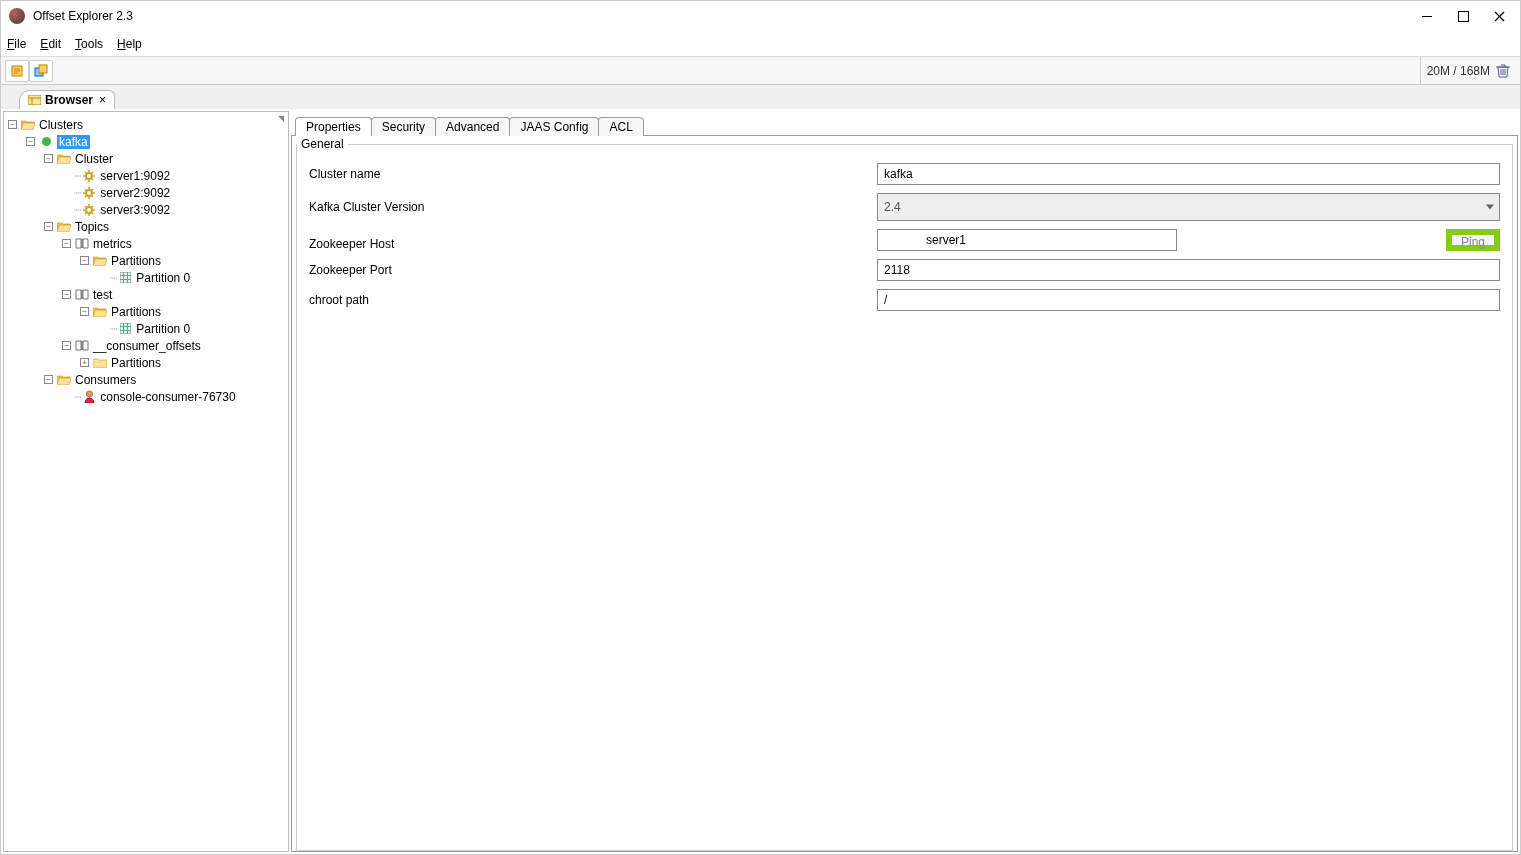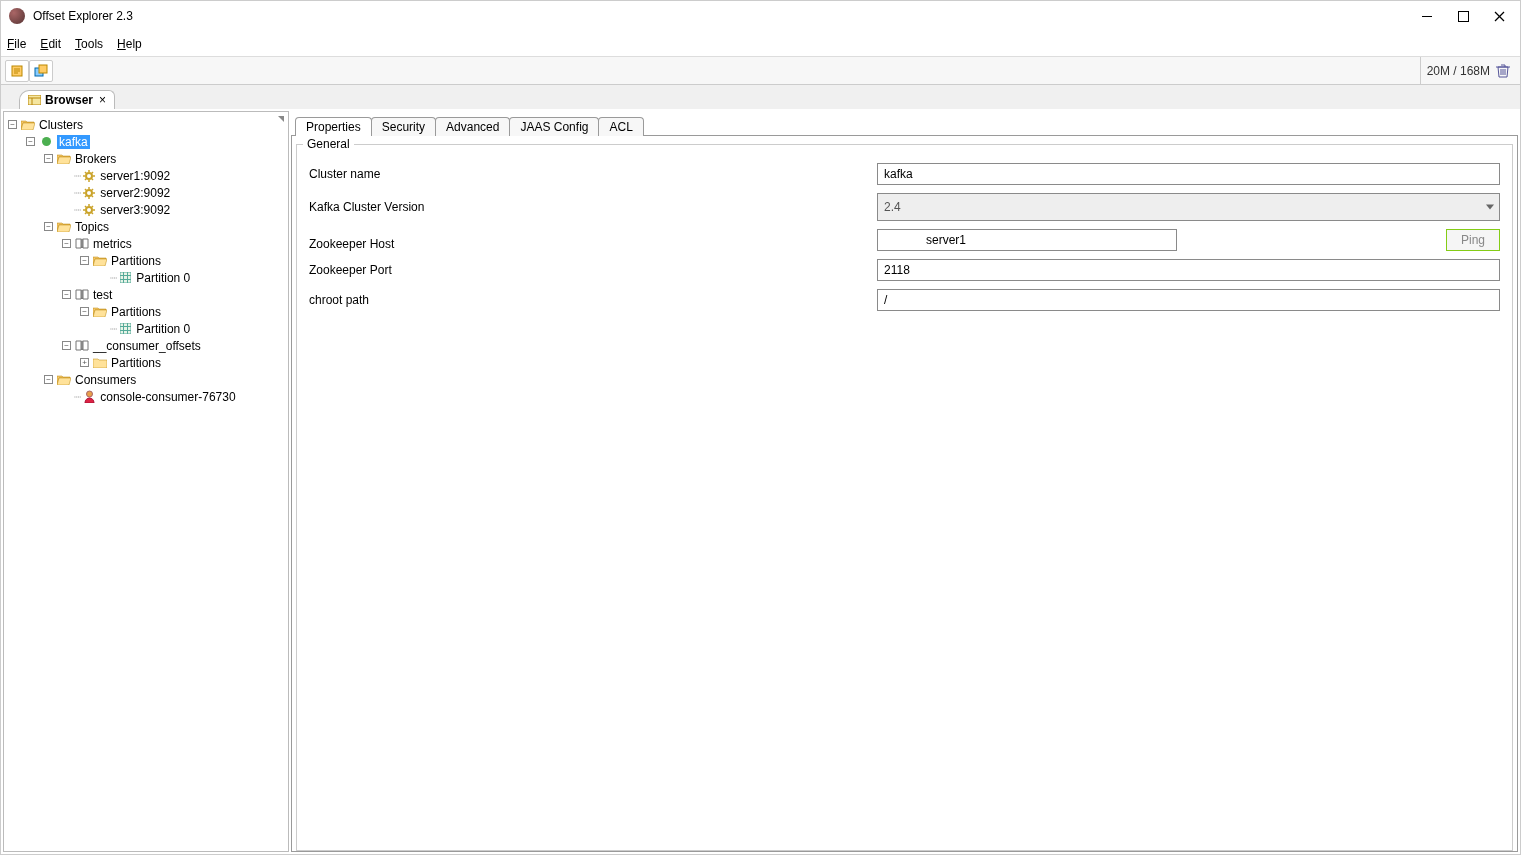--- a/index.html
+++ b/index.html
@@ -40,29 +40,29 @@
 .book svg{width:14px;height:11px;}
 .grid svg{width:11px;height:11px;}
 .user svg{width:11px;height:13px;}
 .selected{ background:#3399ff; color:#fff; padding:0 2px;}
 .main{ flex:1; margin:2px 2px 2px 0; display:flex; flex-direction:column; min-width:0;}
 .proptabs{ display:flex; align-items:flex-end; height:24px; padding-left:4px;}
 .ptab{ border:1px solid #9a9a9a; border-bottom:none; background:#f7f7f7; padding:2px 10px; border-top-left-radius:4px;border-top-right-radius:4px; margin-right:-1px; position:relative; top:1px;}
 .ptab.active{ background:#fff; z-index:2;text-align:center;}
 .panel{ flex:1; border:1px solid #9a9a9a; background:#fff; padding:0; display:flex; flex-direction:column; min-height:0;}
 .fieldset{ border:0; padding:14px 6px 6px; position:relative; flex:1;}
-.legend{ position:absolute; top:-8px; left:6px; background:#fff; padding:0 4px; font-size:12px; color:#000;}
+.legend{ position:absolute; top:-8px; left:0; background:#fff; padding:0 4px; font-size:12px; color:#000;}
 .fieldsetWrap{border:1px solid #ccc; margin:8px 4px 0 4px; border-radius:0; flex:1; position:relative; background:#fff;}
 .form-row{ display:flex; align-items:center; padding:4px 6px; gap:8px;}
 .form-label{ width:560px;}
 .form-input{ flex:1; height:22px; border:1px solid #8a8a8a; background:#fff; padding:1px 6px; font-size:12px;}
 .form-select{ flex:1; height:28px; border:1px solid #8a8a8a; background:#eee; padding:1px 6px; font-size:12px; appearance:none; position:relative;}
 .selectwrap{flex:1;position:relative;display:flex;}
 .selectwrap::after{content:'';position:absolute;right:6px;top:50%;transform:translateY(-50%);width:0;height:0;border-left:4px solid transparent;border-right:4px solid transparent;border-top:5px solid #666;}
-.pingbtn{ width:54px; height:22px; border:1px solid #84cc16; background:#f5f5f5; margin-left:10px; color:#888;}
+.pingbtn{ width:54px; height:22px; border:6px solid #84cc16; background:#f5f5f5; margin-left:10px; color:#888;}
 .buttonbar{ display:flex; justify-content:flex-end; gap:8px; padding:6px 8px;}
 .btn{ height:22px; padding:0 12px; border:1px solid #8a8a8a; background:#f5f5f5; color:#888;}
 .watermark{position:absolute; bottom:6px; right:110px; color:#ccc; font-size:14px; letter-spacing:1px; pointer-events:none;}
 .hostrow .form-input{max-width:490px;padding-left:48px;}
 .hostrow{align-items:flex-end;}
 .hostrow .spacerFlex{flex:1;}
 svg{display:block;}
 </style>
 </head>
 <body>
@@ -208,21 +208,21 @@
           </span>
           <span class="selected">kafka</span>
         </div>
       <div class="tree-row" style="padding-left:38px">
           <span class="toggle">−</span>
           <span class="ticon folder">
             <svg>
               <use href="#folder-open"></use>
             </svg>
           </span>
-          <span>Brokers</span>
+          <span>Cluster</span>
         </div>
       <div class="tree-row" style="padding-left:56px">
           <span class="toggle blank"></span>
           <span class="dots">┈</span>
           <span class="ticon gear">
             <svg>
               <use href="#gear"></use>
             </svg>
           </span>
           <span>server1:9092</span>

